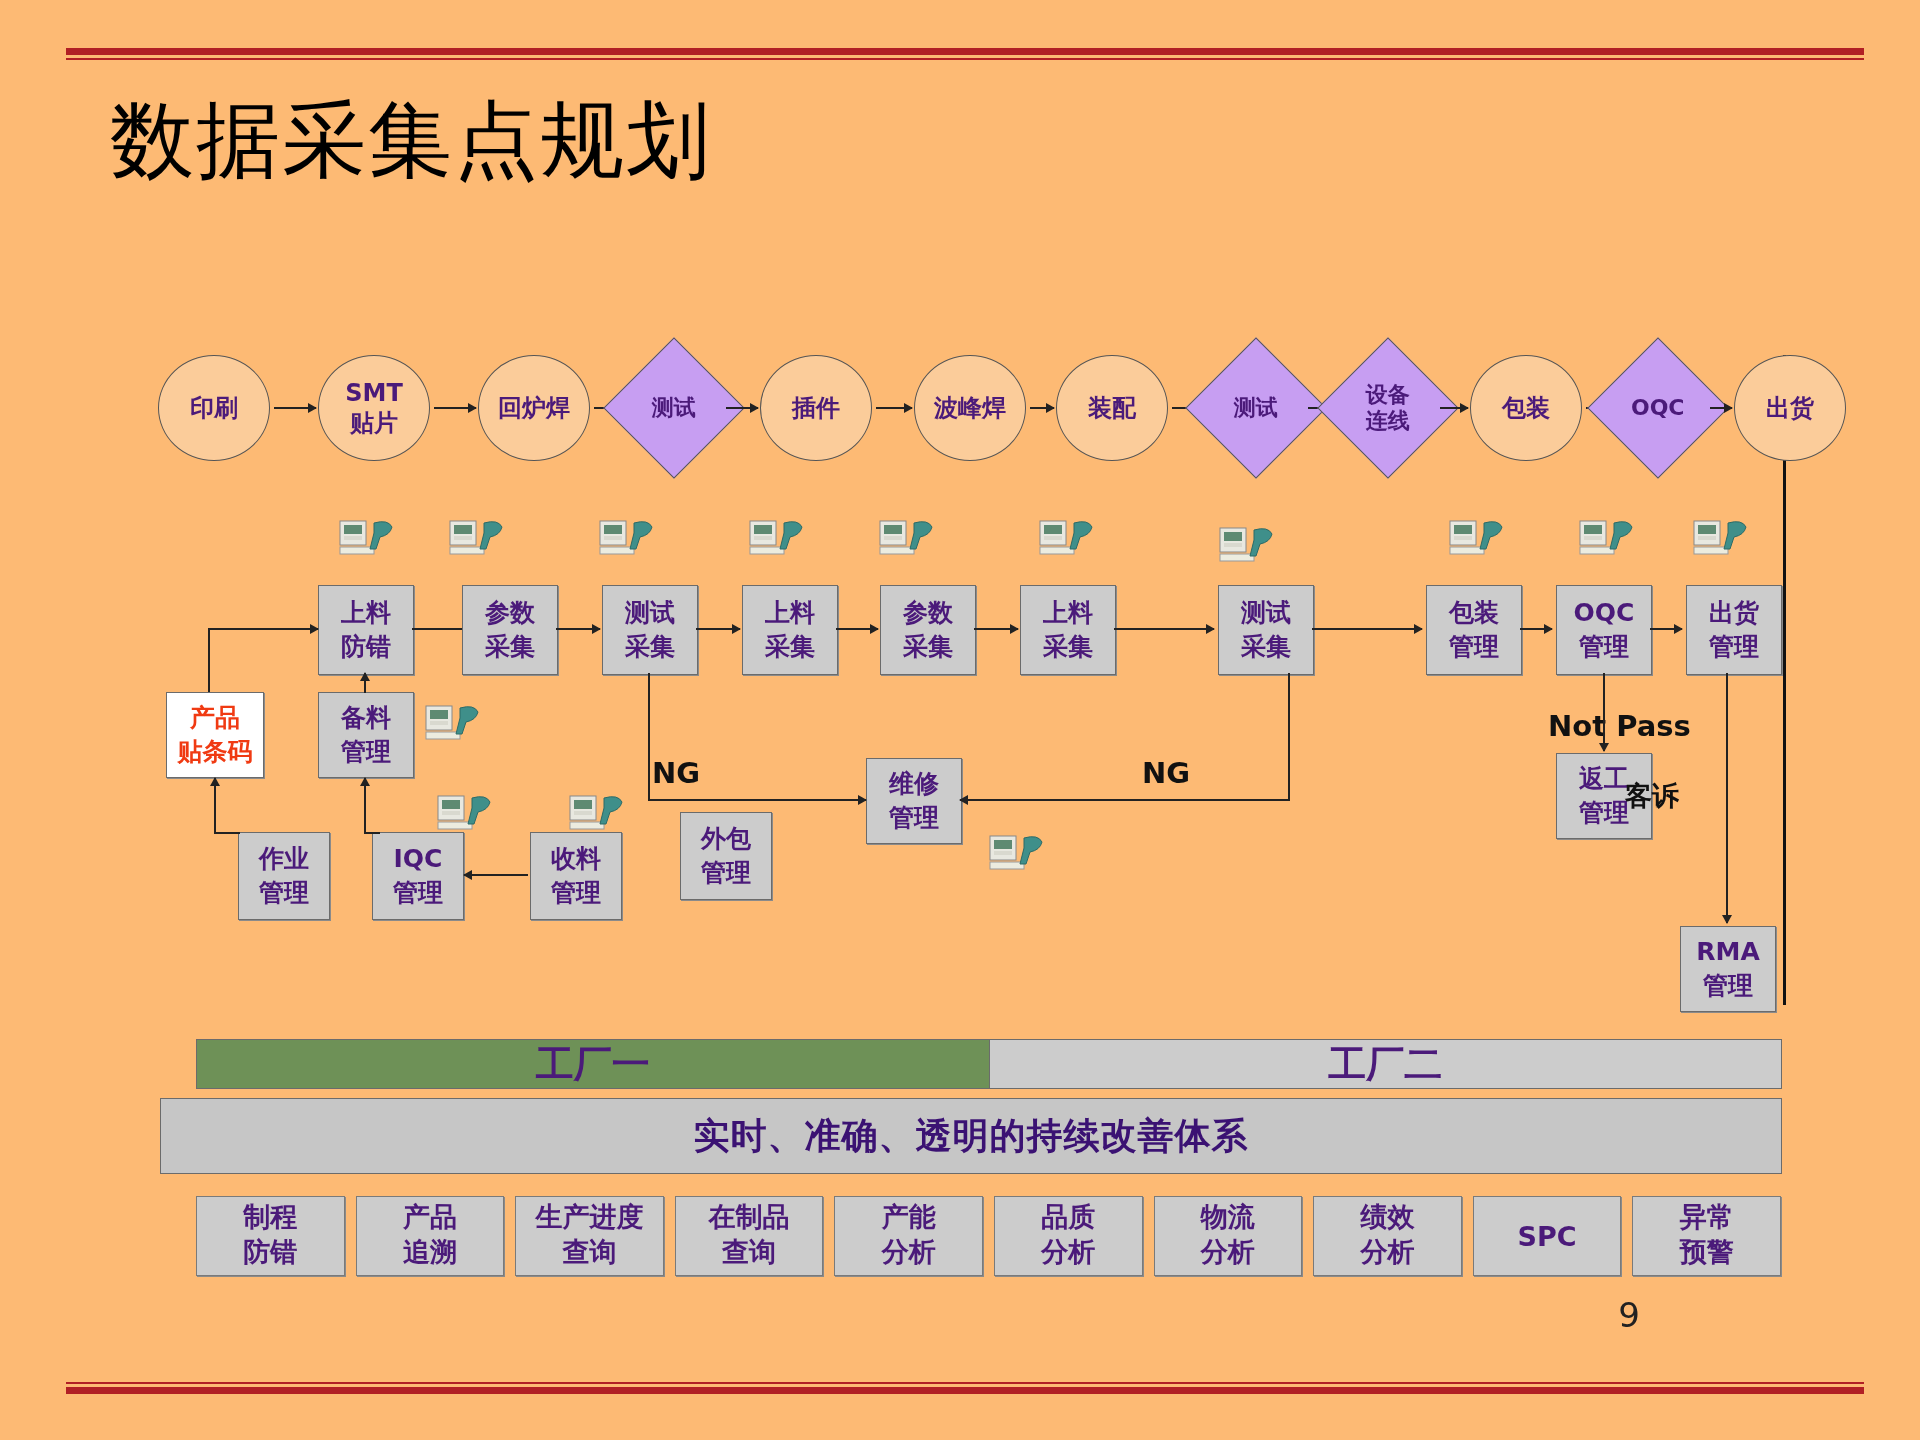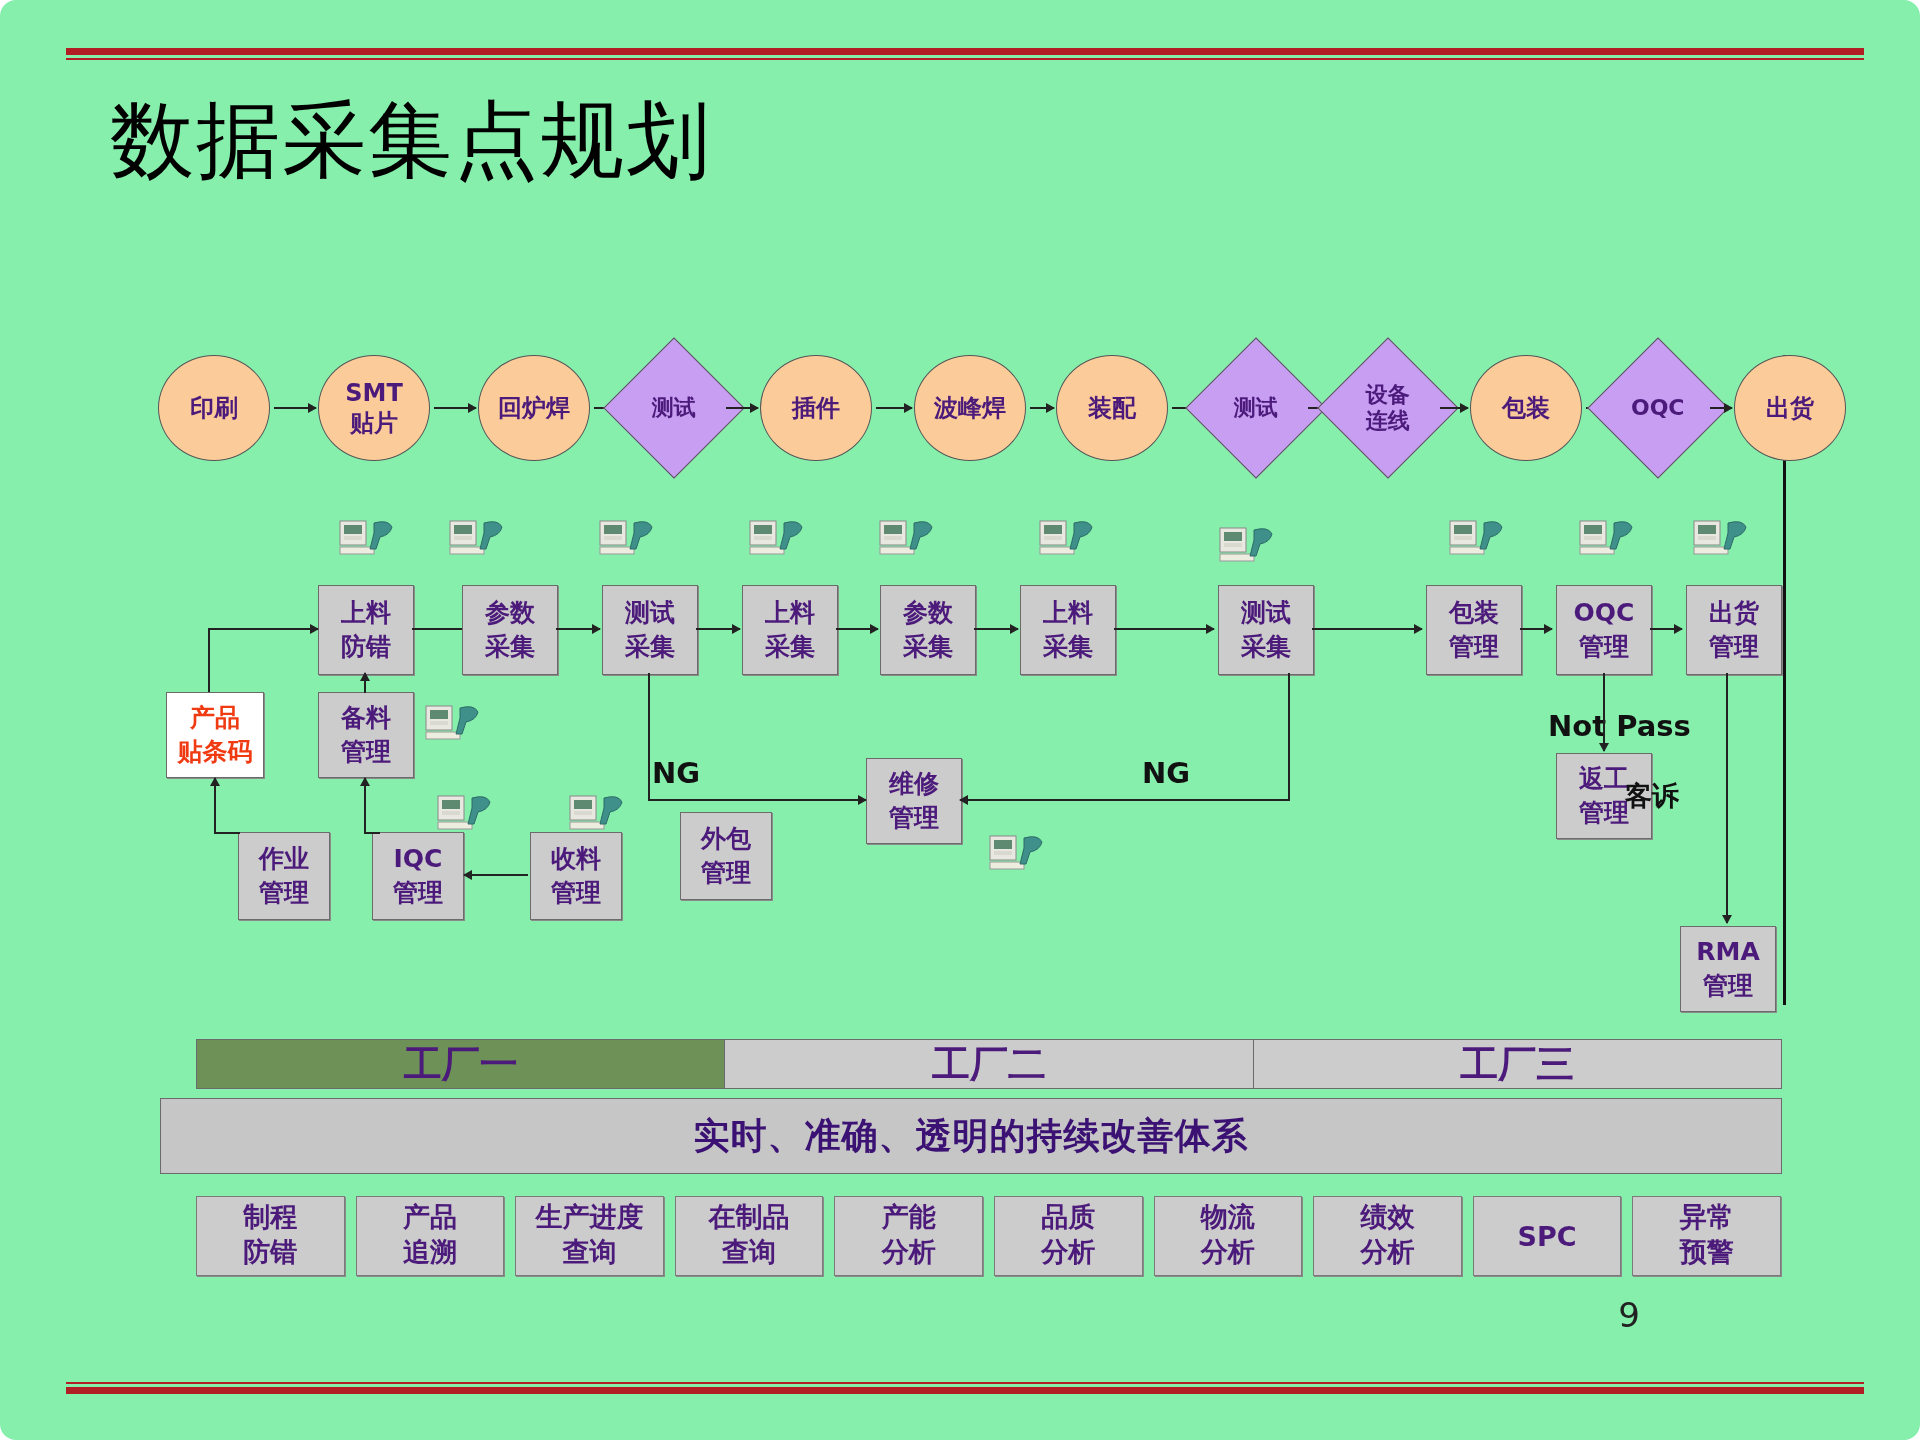--- a/index.html
+++ b/index.html
@@ -3,21 +3,21 @@
 <meta charset="utf-8">
 <style>
   html,body{margin:0;padding:0;}
   body{
     width:1920px;height:1440px;
     background:#ffffff;
     font-family:"Liberation Sans","DejaVu Sans",sans-serif;
     overflow:hidden;
     position:relative;
   }
-  .slide{position:absolute;inset:0;background:#86efac;border-radius:16px;}
+  .slide{position:absolute;inset:0;background:#fdba74;}
 
   
   .rule{position:absolute;left:66px;right:56px;}
   .rule .thick{height:7px;background:#b11f24;}
   .rule .thin{height:2px;background:#b11f24;margin-top:3px;}
   .rule-top{top:48px;}
   .rule-bot{bottom:46px;}
   .rule-bot .thin{margin-top:0;margin-bottom:3px;}
 
   
@@ -475,21 +475,20 @@
     <div class="box" style="left:1680px;top:626px;width:94px;height:84px;">
       <span>RMA</span>
       <span>管理</span>
     </div>
 
   </div>
 
   <div class="fac-wrap">
     <div class="fac active">工厂一</div>
     <div class="fac">工厂二</div>
-    <div class="fac">工厂三</div>
   </div>
 
   <div class="banner">实时、准确、透明的持续改善体系</div>
 
   <div class="mods">
     <div class="mod">
       <span>制程</span>
       <span>防错</span>
     </div>
     <div class="mod">

